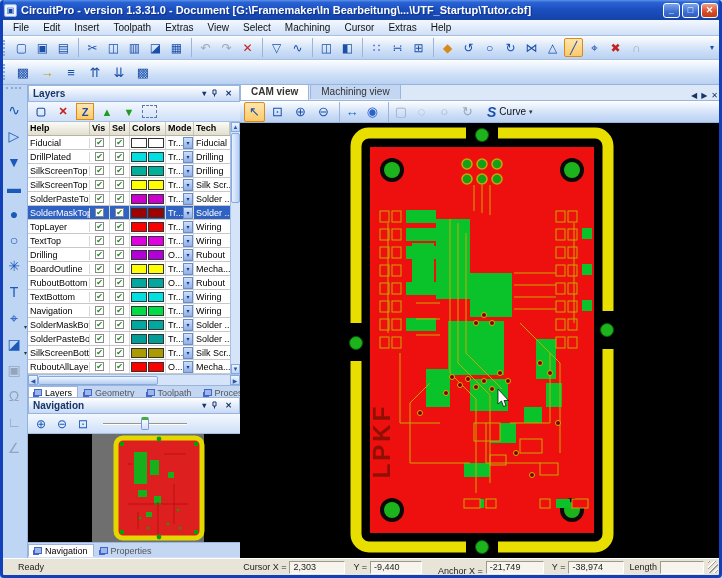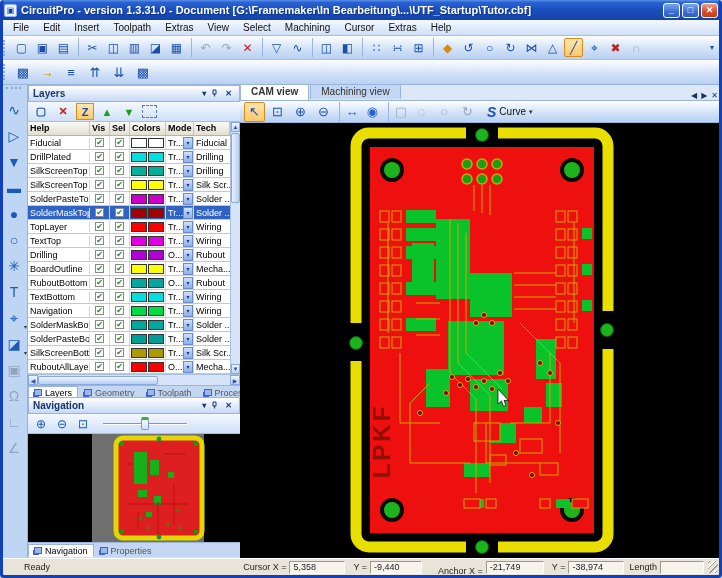--- a/index.html
+++ b/index.html
@@ -109,21 +109,21 @@
   #viewToolbar .tbi{width:21px;height:20px;font-size:13px;}
   .curve-tool{display:flex;align-items:center;margin-left:8px;gap:3px;}
   .curve-s{font-size:14px;font-style:italic;font-weight:bold;color:#1b4fa8;}
   .curve-lbl{font-size:10px;color:#111;}
   .curve-dd{font-size:7px;color:#333;}
   #canvas{position:relative;width:482px;height:435px;background:#000;overflow:hidden;}
 
   
   #statusbar{position:absolute;left:0;top:558px;width:722px;height:17px;background:#e8e5d8;border-top:1px solid #fff;
     display:flex;align-items:center;font-size:9px;color:#222;padding:0 4px;}
-  .sb-ready{flex:1;padding-left:20px;}
+  .sb-ready{flex:1;padding-left:14px;}
   .sb-lbl{margin:0 3px 0 8px;white-space:nowrap;}
   .sb-box{height:13px;background:#f6f4ec;border:1px solid #9c9a8a;border-bottom-color:#fff;border-right-color:#fff;
     padding:0 3px;display:flex;align-items:center;white-space:nowrap;}
   .sb-grip{width:10px;height:12px;margin-left:4px;
     background:repeating-linear-gradient(135deg,#fff 0 1px,#9c9a8a 1px 2px,transparent 2px 4px);}
 </style>
 </head>
 <body>
 
 <div id="win">
@@ -923,21 +923,21 @@
         <text transform="rotate(-90 150 318)" x="150" y="318" fill="#8f0f00" font-size="24" font-weight="bold" letter-spacing="3" font-family="DejaVu Sans, sans-serif" text-anchor="middle">LPKF</text>
 
         <polygon points="258,266 258,281 261.5,278 263.5,283.5 266,282.5 264,277.5 268.5,277.5" fill="#fff" stroke="#000" stroke-width="0.7"></polygon>
       </svg>
     </div>
   </div>
 
   <div id="statusbar">
     <span class="sb-ready">Ready</span>
     <span class="sb-lbl">Cursor X =</span>
-    <span class="sb-box" style="width:56px;">5,358</span>
+    <span class="sb-box" style="width:56px;">2,303</span>
     <span class="sb-lbl">Y =</span>
     <span class="sb-box" style="width:52px;">-9,440</span>
     <span class="sb-lbl" style="margin-left:16px;margin-top:8px;">Anchor X =</span>
     <span class="sb-box" style="width:58px;">-21,749</span>
     <span class="sb-lbl">Y =</span>
     <span class="sb-box" style="width:56px;">-38,974</span>
     <span class="sb-lbl" style="margin-left:5px;">Length</span>
     <span class="sb-box" style="width:44px;"></span>
     <span class="sb-grip"></span>
   </div>

